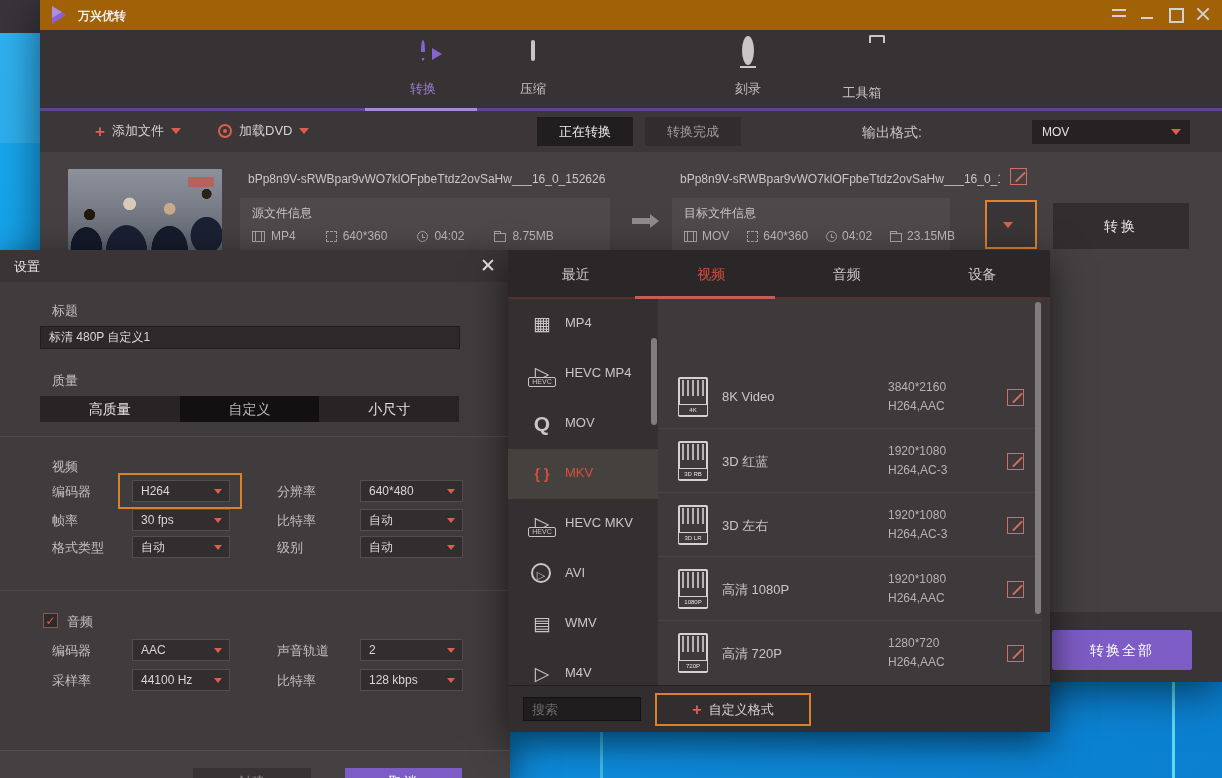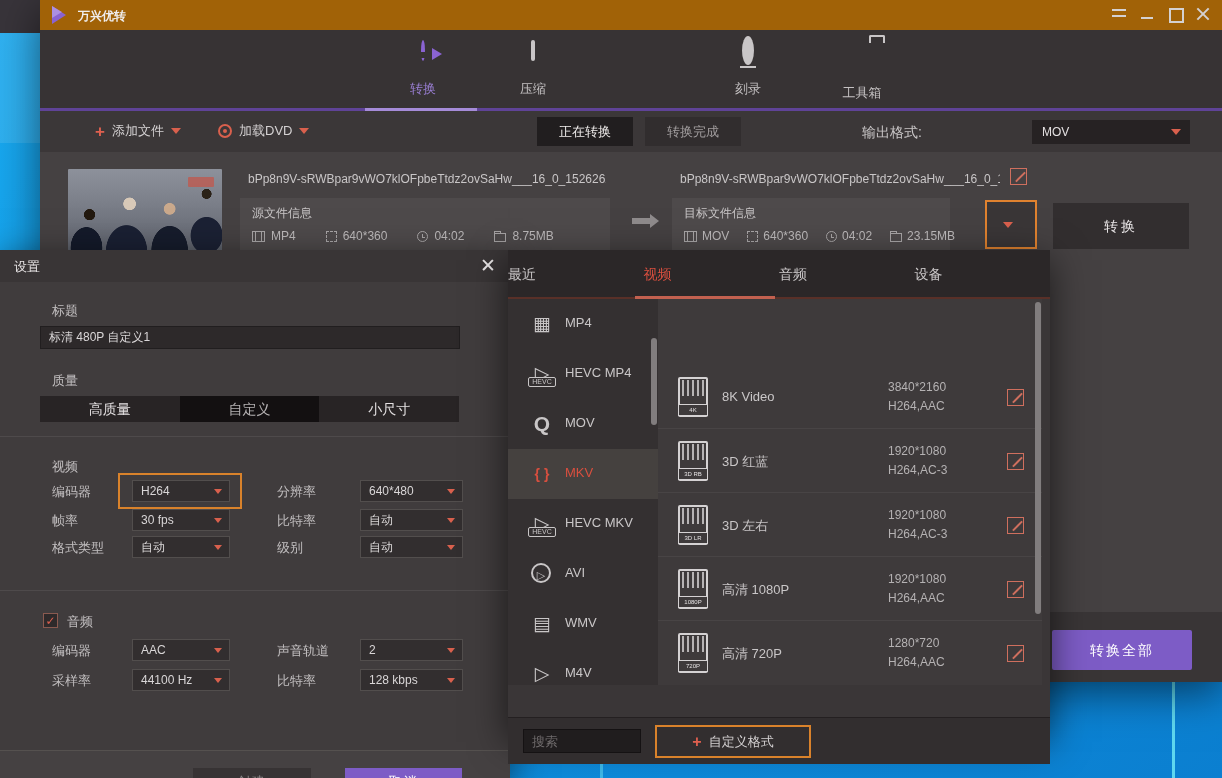--- a/index.html
+++ b/index.html
@@ -111,21 +111,21 @@
   .sel .dd-arrow{position:absolute;right:7px;top:8px;border-left-width:4px;border-right-width:4px;border-top-width:5px;}
   .hl-box{position:absolute;left:118px;width:124px;height:36px;border:2px solid #d9822b;}
   .chk{position:absolute;left:43px;top:363px;width:15px;height:15px;background:#2e2a2b;border:1px solid #8a5a50;color:#e0604f;font-size:12px;font-weight:bold;line-height:14px;text-align:center;cursor:pointer;}
   .dlg-foot{position:absolute;left:0;top:468px;right:0;height:60px;background:#454142;border-top:1px solid #55514f;margin-top:32px;}
   .btn-create{position:absolute;left:193px;top:17px;width:118px;height:27px;background:#373334;color:#8a8687;font-size:13px;text-align:center;line-height:27px;letter-spacing:2px;cursor:pointer;}
   .btn-cancel{position:absolute;left:345px;top:17px;width:117px;height:27px;background:#7d5cc6;color:#fff;font-size:13px;text-align:center;line-height:27px;letter-spacing:2px;cursor:pointer;}
 
   
   #formatpanel{position:absolute;left:508px;top:250px;width:542px;height:482px;background:#3a3637;box-shadow:0 10px 35px rgba(0,0,0,.6);}
   .fp-tabs{position:absolute;left:0;top:0;right:0;height:49px;background:#2b2728;display:flex;}
-  .fp-tab{flex:1;line-height:49px;font-size:14px;color:#c9c6c7;cursor:pointer;}
+  .fp-tab{flex:1;text-align:center;line-height:49px;font-size:14px;color:#c9c6c7;cursor:pointer;}
   .fp-tab.active{color:#d94f3f;}
   .fp-underline{position:absolute;left:0;right:0;bottom:0;height:2px;background:#593028;}
   .fp-active-seg{position:absolute;left:127px;bottom:0;width:140px;height:3px;background:#c2604f;}
   .fp-left{position:absolute;left:0;top:49px;width:150px;height:386px;background:#343031;}
   .fmt-item{position:absolute;left:0;width:150px;height:50px;cursor:pointer;}
   .fmt-item.selected{background:#45413f;}
   .fmt-label{position:absolute;left:57px;top:16px;font-size:13px;color:#c9c6c7;}
   .fmt-item.selected .fmt-label{color:#d94f3f;}
   .fmt-ico{position:absolute;left:20px;top:11px;width:28px;height:28px;color:#c9c6c7;font-size:19px;line-height:28px;text-align:center;}
   .fmt-item.selected .fmt-ico{color:#d94f3f;}
@@ -135,21 +135,21 @@
   .fp-right{position:absolute;left:150px;top:49px;width:384px;height:386px;background:#3e3a3b;overflow:hidden;}
   .preset-row{position:absolute;left:0;right:0;height:64px;border-bottom:1px solid #484445;cursor:pointer;}
   .doc-ico{position:absolute;left:20px;top:12px;width:30px;height:40px;border:2px solid #d5d2d3;border-radius:2px;}
   .doc-ico::before{content:'';position:absolute;left:2px;top:1px;right:2px;height:16px;background:
      repeating-linear-gradient(90deg,#d5d2d3 0 2px,transparent 2px 5px);opacity:.8;}
   .doc-badge{position:absolute;left:-2px;bottom:-1px;right:-2px;height:12px;border:1px solid #d5d2d3;background:#3e3a3b;color:#e4e1e2;font-size:6px;line-height:10px;text-align:center;letter-spacing:0;overflow:hidden;}
   .preset-name{position:absolute;left:64px;top:24px;font-size:13px;color:#c9c6c7;}
   .preset-spec{position:absolute;left:230px;top:13px;font-size:12px;color:#b5b2b3;line-height:19px;}
   .preset-row .one-line{top:24px;}
   .preset-edit{position:absolute;right:18px;top:24px;}
-  .fp-bottom{position:absolute;left:0;top:435px;right:0;height:47px;background:#322e2f;border-top:1px solid #242021;margin-top:32px;}
+  .fp-bottom{position:absolute;left:0;top:435px;right:0;height:47px;background:#322e2f;border-top:1px solid #242021;}
   .search-input{position:absolute;left:15px;top:11px;width:118px;height:24px;background:#201d1e;border:1px solid #151213;color:#d9d6d7;font-size:13px;padding:0 8px;}
   .search-input::placeholder{color:#6f6b6c;}
   .custom-btn{position:absolute;left:147px;top:7px;width:156px;height:33px;border:2px solid #d9822b;display:flex;align-items:center;justify-content:center;gap:7px;cursor:pointer;}
   .custom-btn .plus{font-size:16px;}
   .custom-btn .tb-label{color:#d4d1d2;}
 </style>
 </head>
 <body>
 
 <div id="stage">

